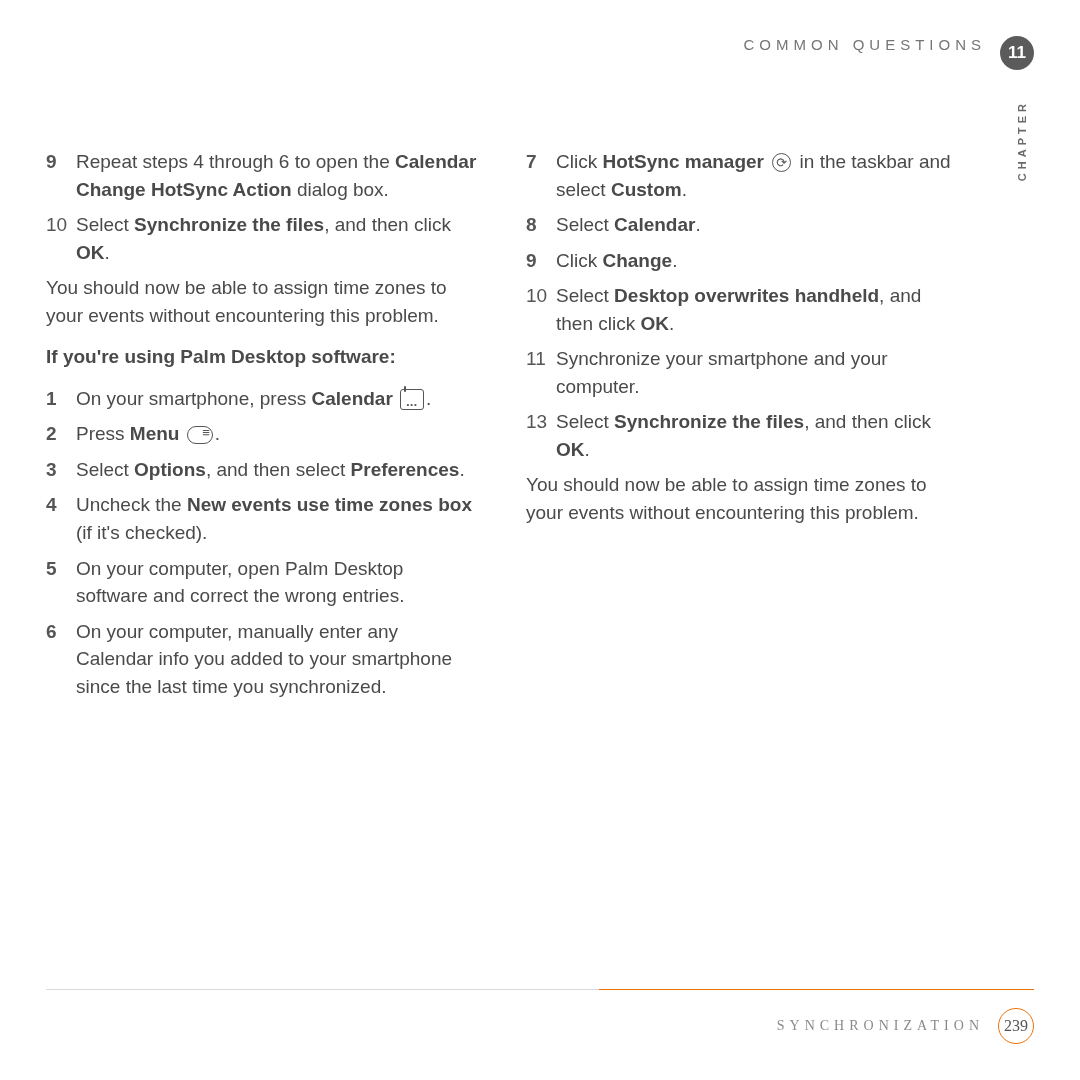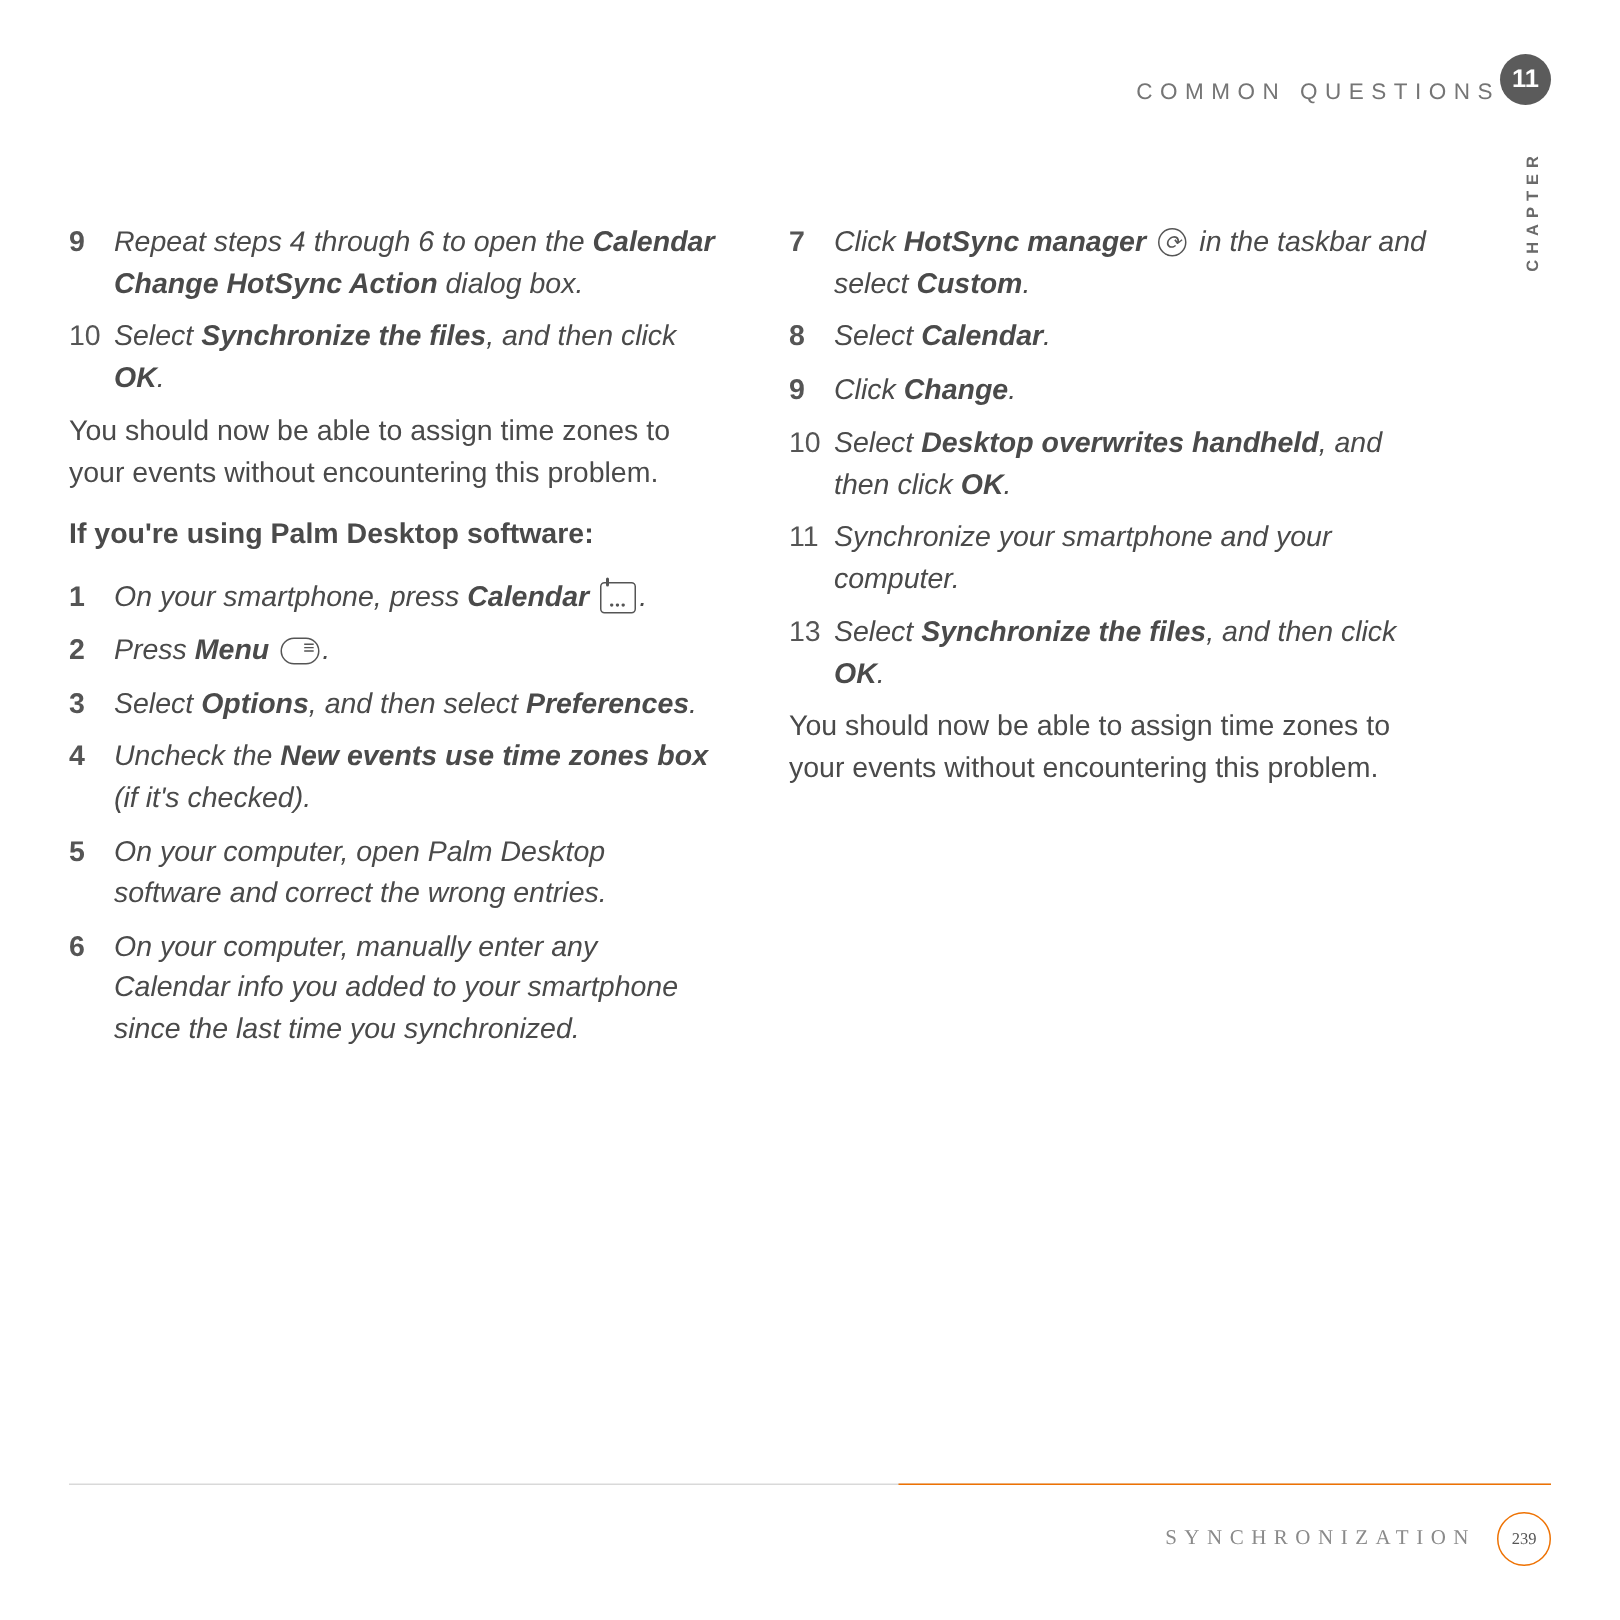--- a/index.html
+++ b/index.html
@@ -1,45 +1,45 @@
 <!DOCTYPE html>
 <html><head>
 <meta charset="utf-8">
 <style>
   * { box-sizing: border-box; margin: 0; padding: 0; }
   html, body { width: 1080px; height: 1080px; background: #fff; font-family: Arial, Helvetica, sans-serif; color: #4a4a4a; }
   .page { position: relative; width: 1080px; height: 1080px; padding: 36px 46px 0 46px; }
-  .header { position: absolute; top: 36px; right: 46px; display: flex; align-items: flex-end; }
+  .header { position: absolute; top: 36px; right: 46px; display: flex; align-items: flex-start; gap: 14px; }
   .header-title { letter-spacing: 5px; font-size: 15px; color: #757575; }
   .chapter-badge { width: 34px; height: 34px; border-radius: 50%; background: #5b5b5b; color: #fff; display: flex; align-items: center; justify-content: center; font-size: 17px; font-weight: bold; }
   .side-label { position: absolute; top: 100px; right: 52px; writing-mode: vertical-rl; transform: rotate(180deg); letter-spacing: 4px; font-size: 11px; font-weight: bold; color: #6a6a6a; }
   .columns { display: flex; gap: 48px; padding-top: 112px; }
   .col { width: 432px; font-size: 19px; line-height: 1.45; color: #4a4a4a; }
   .step { display: flex; margin-bottom: 8px; }
   .num { width: 30px; flex-shrink: 0; font-weight: bold; color: #555; }
   .num2 { width: 30px; flex-shrink: 0; font-weight: normal; color: #555; }
-  .body { flex: 1; font-style: italic; }
+  .body { flex: 1; }
   .para { margin-top: 8px; margin-bottom: 14px; }
   .subhead { font-weight: bold; margin: 14px 0; }
   .b { font-weight: bold; }
   .ico { display: inline-flex; align-items: center; justify-content: center; vertical-align: middle; }
   .ico-cal { width: 24px; height: 21px; border: 1.5px solid #555; border-radius: 3px 3px 3px 3px; position: relative; margin: 0 2px; }
   .ico-cal::before { content: ""; position: absolute; left: 3px; top: -4px; width: 2px; height: 6px; background: #555; border-radius: 1px; }
   .ico-cal::after { content: "•••"; position: absolute; bottom: -1px; left: 0; right: 0; text-align: center; font-size: 8px; letter-spacing: 1px; color: #555; }
   .ico-menu { width: 26px; height: 18px; border: 1.5px solid #555; border-radius: 9px; position: relative; margin: 0 2px; }
   .ico-menu::after { content: "≡"; position: absolute; top: -3px; left: 0; right: 2px; text-align: right; font-size: 13px; color: #555; }
   .ico-sync { width: 19px; height: 19px; border: 1.5px solid #555; border-radius: 50%; position: relative; margin: 0 3px; display: inline-flex; align-items: center; justify-content: center; }
   .ico-sync::after { content: "⟳"; font-size: 13px; color: #555; line-height: 1; }
   .important { color: #ee7203; font-weight: bold; }
   .footer { position: absolute; bottom: 36px; left: 46px; right: 46px; }
   .rule { height: 1px; background: #d9d9d9; margin-bottom: 18px; position: relative; }
   .rule::after { content: ""; position: absolute; right: 0; top: 0; width: 44%; height: 1px; background: #ee7203; }
   .foot-row { display: flex; justify-content: flex-end; align-items: center; gap: 14px; font-family: Liberation Serif, serif; }
   .foot-title { letter-spacing: 5px; font-size: 14px; color: #8a8a8a; }
-  .page-num { width: 36px; height: 36px; border: 1.5px solid #ee7203; border-radius: 50%; display: flex; align-items: center; justify-content: center; font-size: 11px; color: #555; }
+  .page-num { width: 36px; height: 36px; border: 1.5px solid #ee7203; border-radius: 50%; display: flex; align-items: center; justify-content: center; font-size: 16px; color: #555; }
 </style>
 </head>
 <body>
 
 <div class="page">
 
   <div class="header">
     <span class="header-title">COMMON QUESTIONS</span>
     <span class="chapter-badge">11</span>
   </div>

